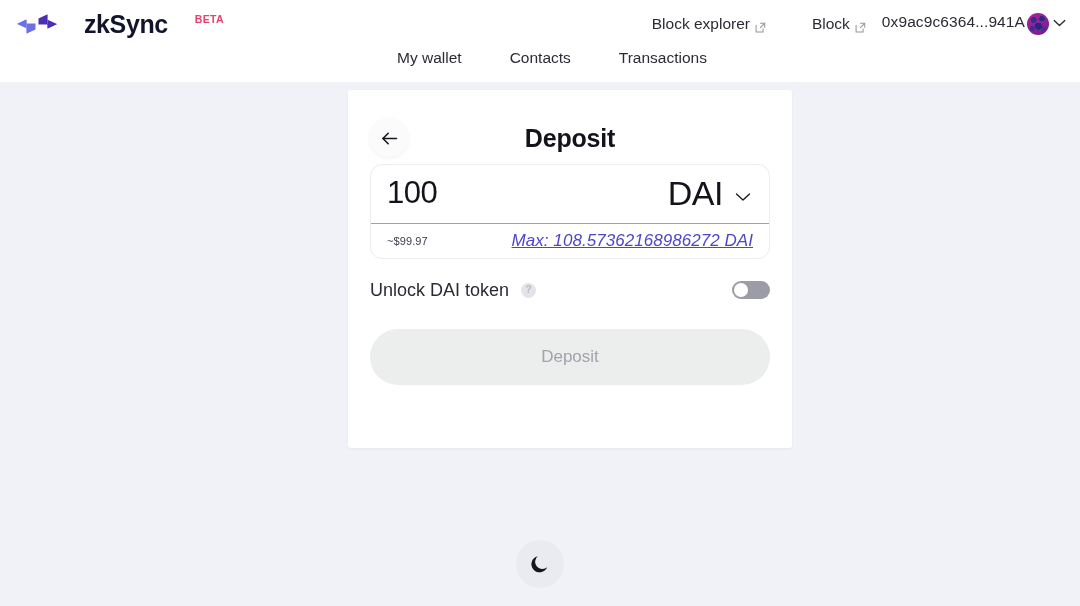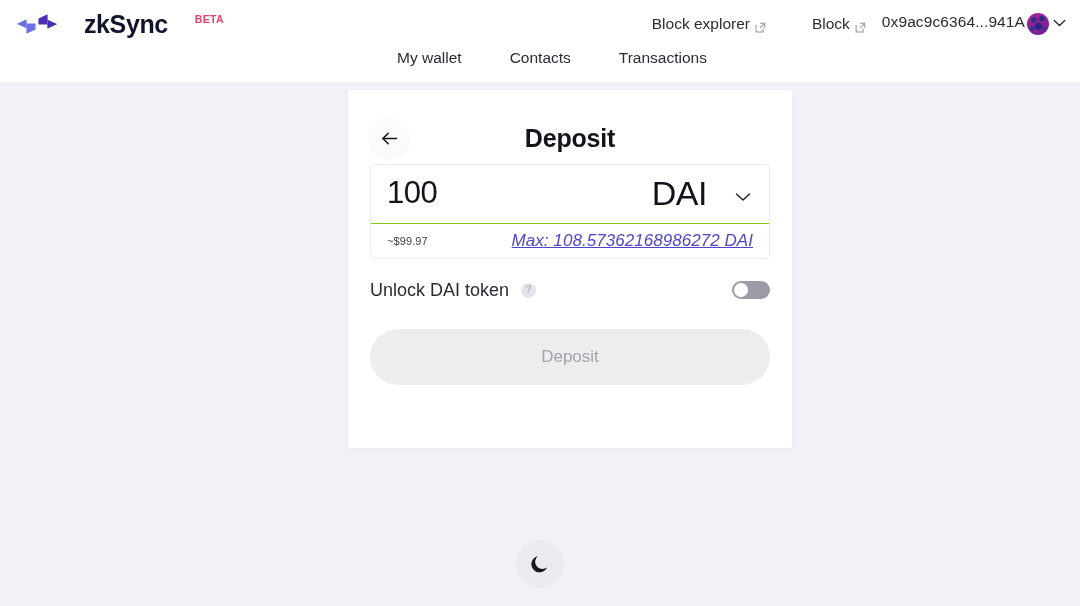--- a/index.html
+++ b/index.html
@@ -200,21 +200,21 @@
   .field-label {
     font-size: 12.5px;
     color: #a3a5b4;
     margin-top: 23px;
     margin-bottom: 8px;
     letter-spacing: 0.1px;
   }
 
   .amount-box {
     border: 1px solid #ececf1;
-    border-radius: 4px;
+    border-radius: 12px;
     background: #fff;
   }
 
   .amount-row {
     display: flex;
     align-items: center;
     justify-content: space-between;
     padding: 10px 16px 12px 16px;
   }
 
@@ -226,21 +226,21 @@
     outline: none;
     background: transparent;
     width: 150px;
     letter-spacing: -0.5px;
     padding: 0;
   }
 
   .token-select {
     display: flex;
     align-items: center;
-    gap: 28px;
+    gap: 12px;
     cursor: pointer;
     padding-right: 2px;
     margin-left: 40px;
   }
 
   .token-symbol {
     font-size: 34px;
     font-weight: 300;
     color: #13141b;
     letter-spacing: -0.5px;

